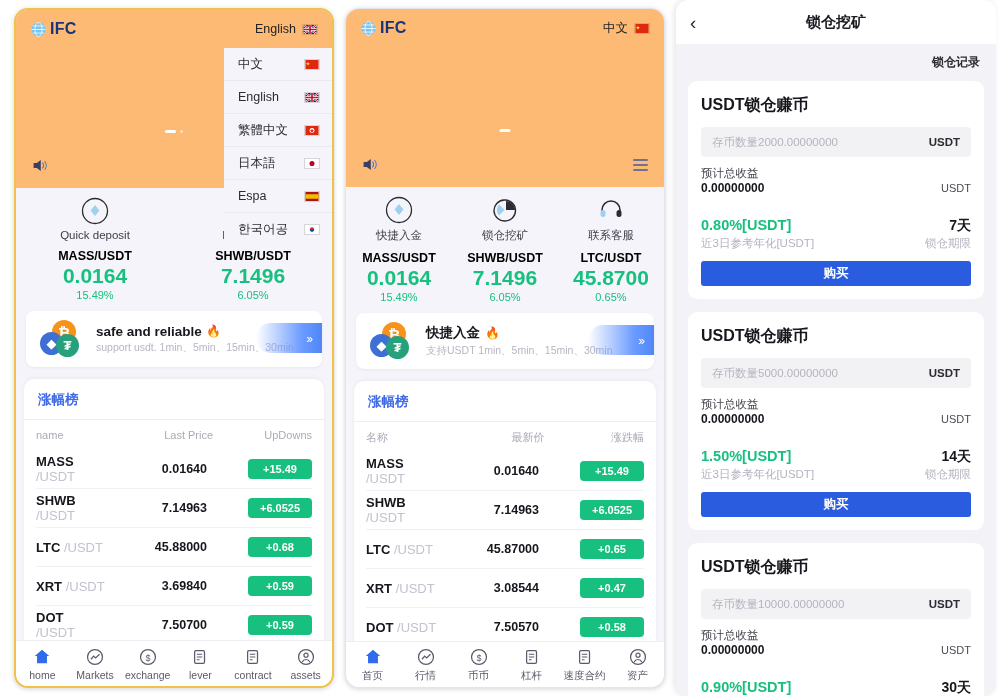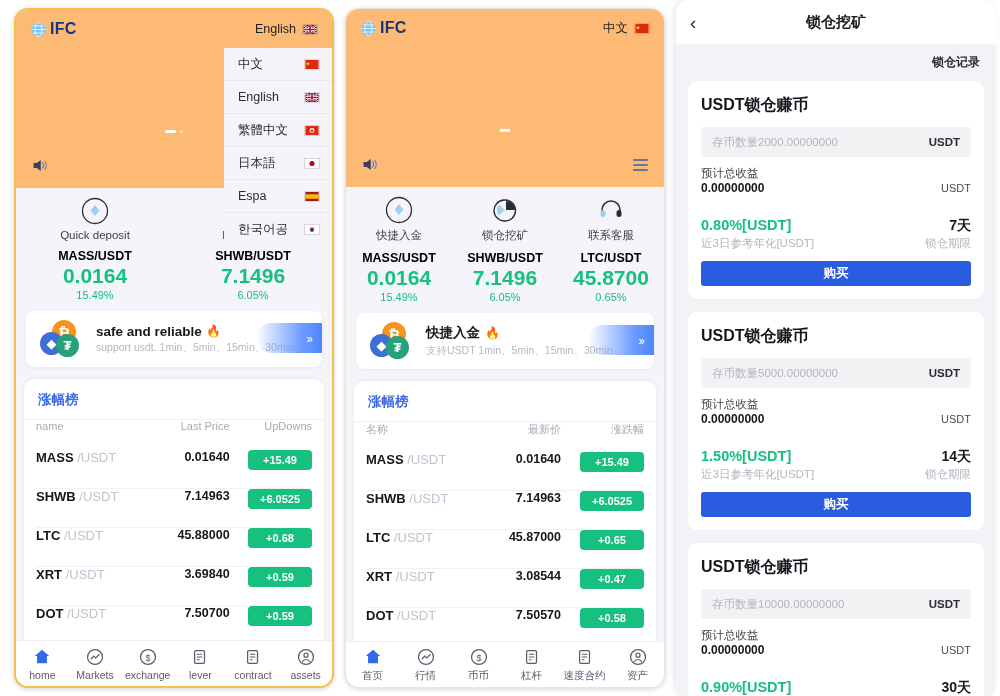--- a/index.html
+++ b/index.html
@@ -110,21 +110,21 @@
   .market {
     margin: 0 8px; background: #fff; border-radius: 10px 10px 0 0;
     box-shadow: 0 -1px 4px rgba(0,0,0,.05);
     height: 100%;
   }
   .market-head {
     padding: 12px 14px 10px 14px; font-size: 13.5px; font-weight: 700; color: #3f6ae8;
     border-bottom: 1px solid #eeeef4;
   }
   .tbl { padding: 0 12px; }
-  .tbl-head, .tbl-row { display: flex; align-items: flex-start; }
+  .tbl-head, .tbl-row { display: flex; align-items: center; gap: 41px; }
   .tbl-head { height: 30px; }
   .th { font-size: 11px; color: #aaaab8; }
   .tbl-row { height: 39px; border-bottom: 1px solid #f0f0f5; }
   .c-name { flex: 1.25; font-size: 13px; font-weight: 700; color: #16161d; }
   .c-name .quote { color: #c2c2d0; font-weight: 400; }
   .c-price { flex: 1.1; text-align: right; font-size: 12.5px; font-weight: 700; color: #16161d; }
   .c-chg { flex: 1; display: flex; justify-content: flex-end; }
   .chip {
     background: #17c07f; color: #fff; font-size: 11px; font-weight: 700;
     border-radius: 4px; padding: 4px 12px; width: 64px; text-align: center;

